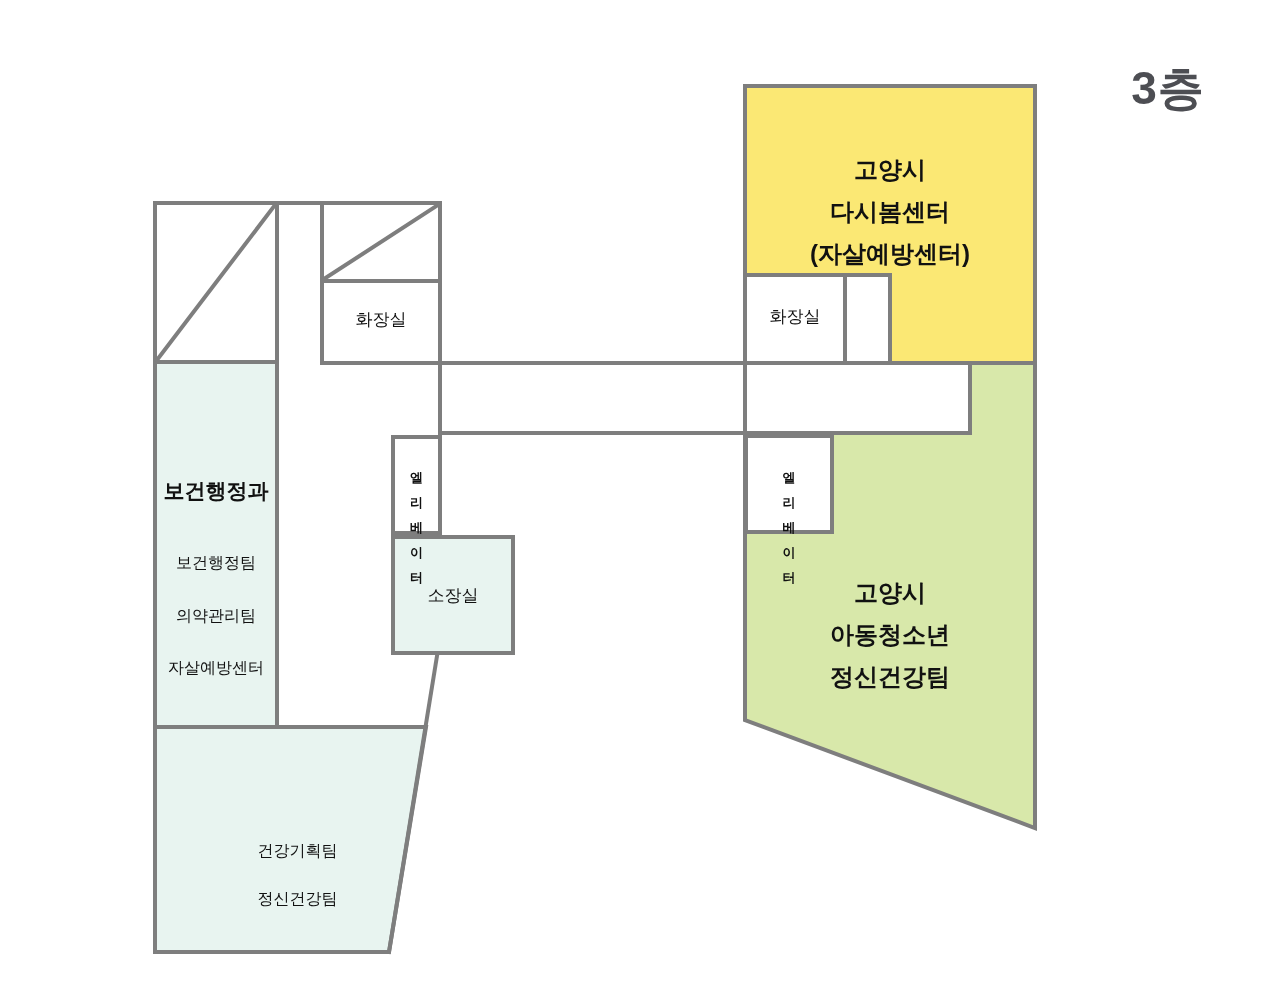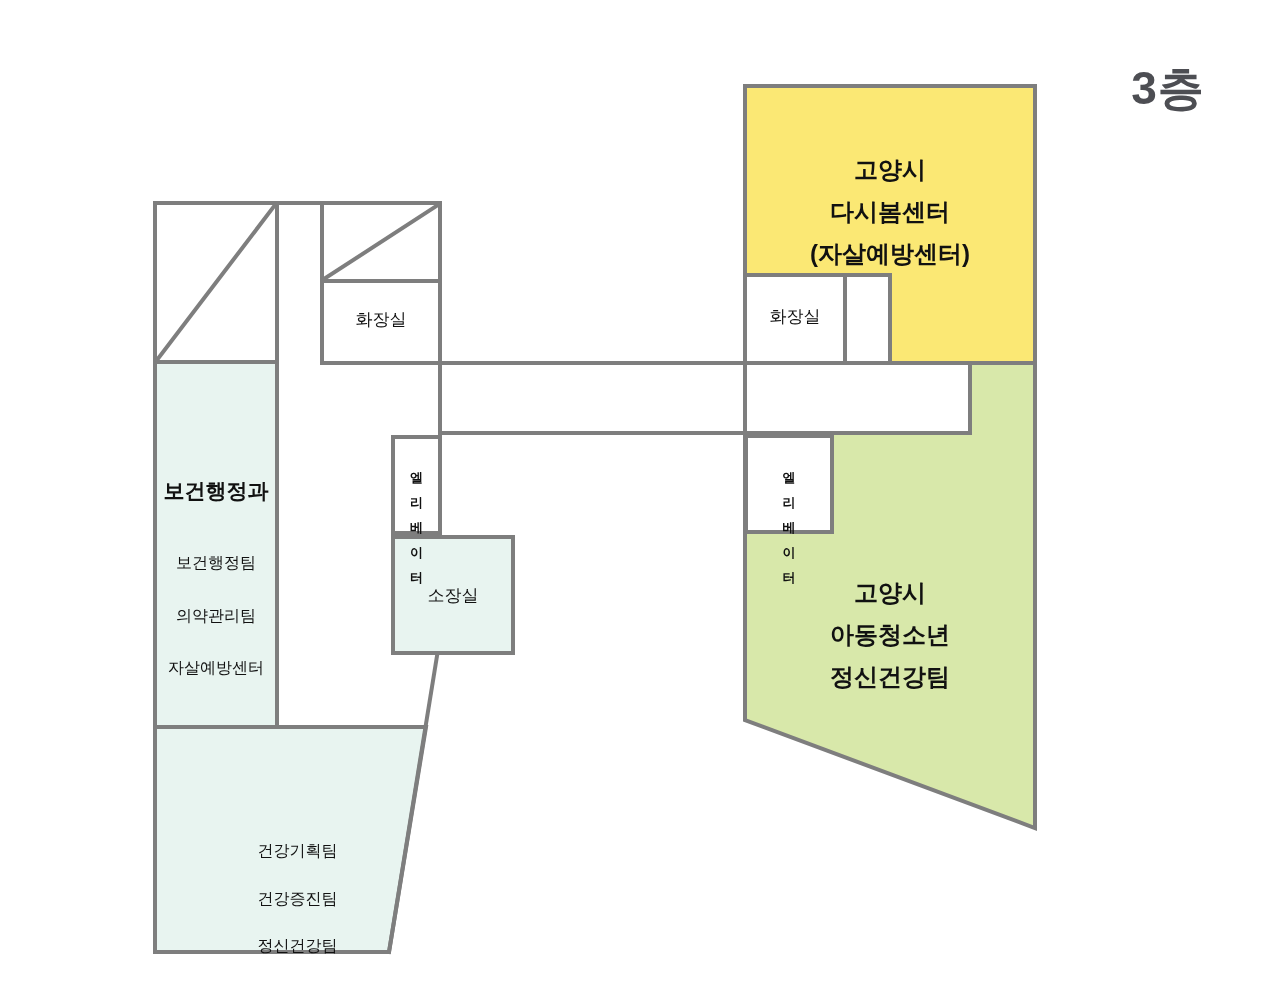--- a/index.html
+++ b/index.html
@@ -140,17 +140,16 @@
 
   <div class="label dept-title" style="left:155px; top:477px; width:122px;">보건행정과</div>
   <div class="label team-list" style="left:155px; top:526px; width:122px;">
     <div class="team" style="line-height:32px;">보건행정팀</div>
     <div class="team" style="line-height:32px;">의약관리팀</div>
     <div class="team" style="line-height:32px;">자살예방센터</div>
   </div>
 
   <div class="label team-list" style="left:170px; top:816px; width:255px;">
     <div class="team" style="line-height:27px;">건강기획팀</div>
-    <div class="team" style="line-height:27px;">건강증진팀</div>
     <div class="team" style="line-height:27px;">정신건강팀</div>
   </div>
 
 </div>
 
 </body></html>

